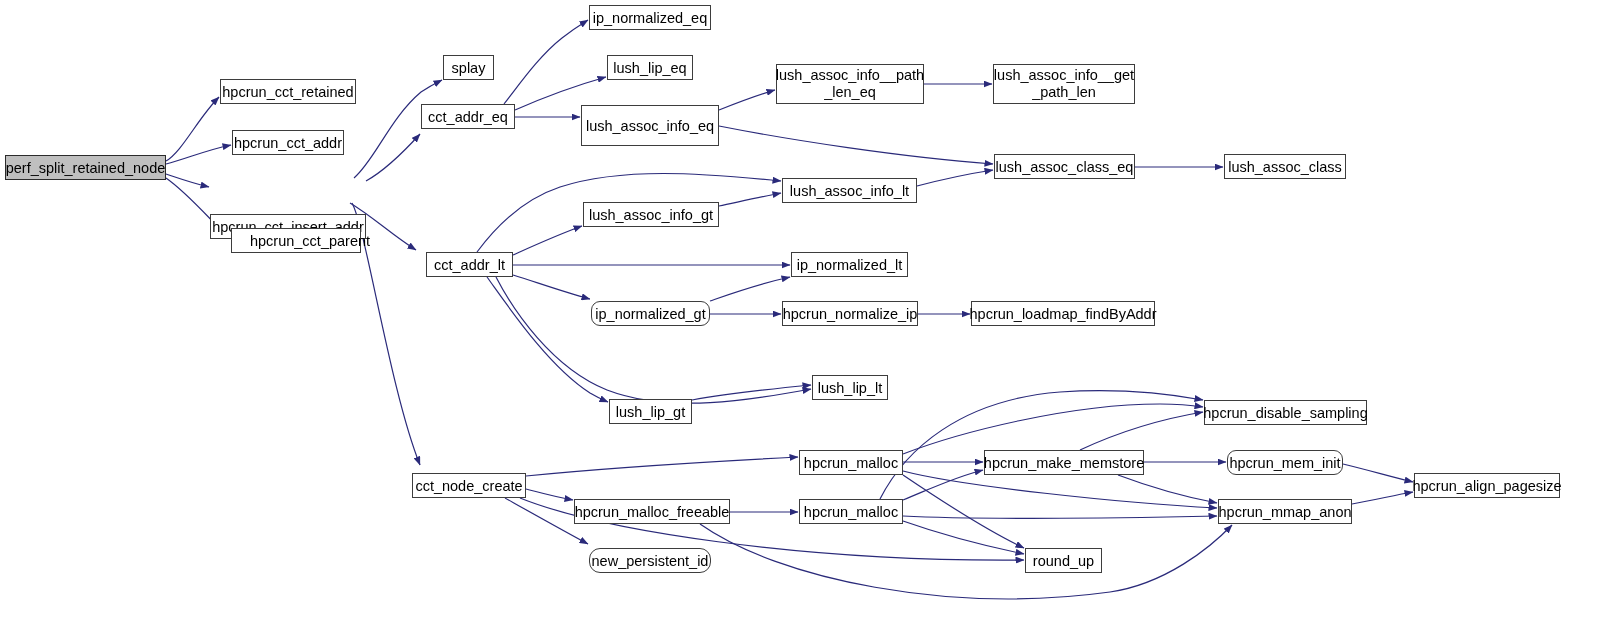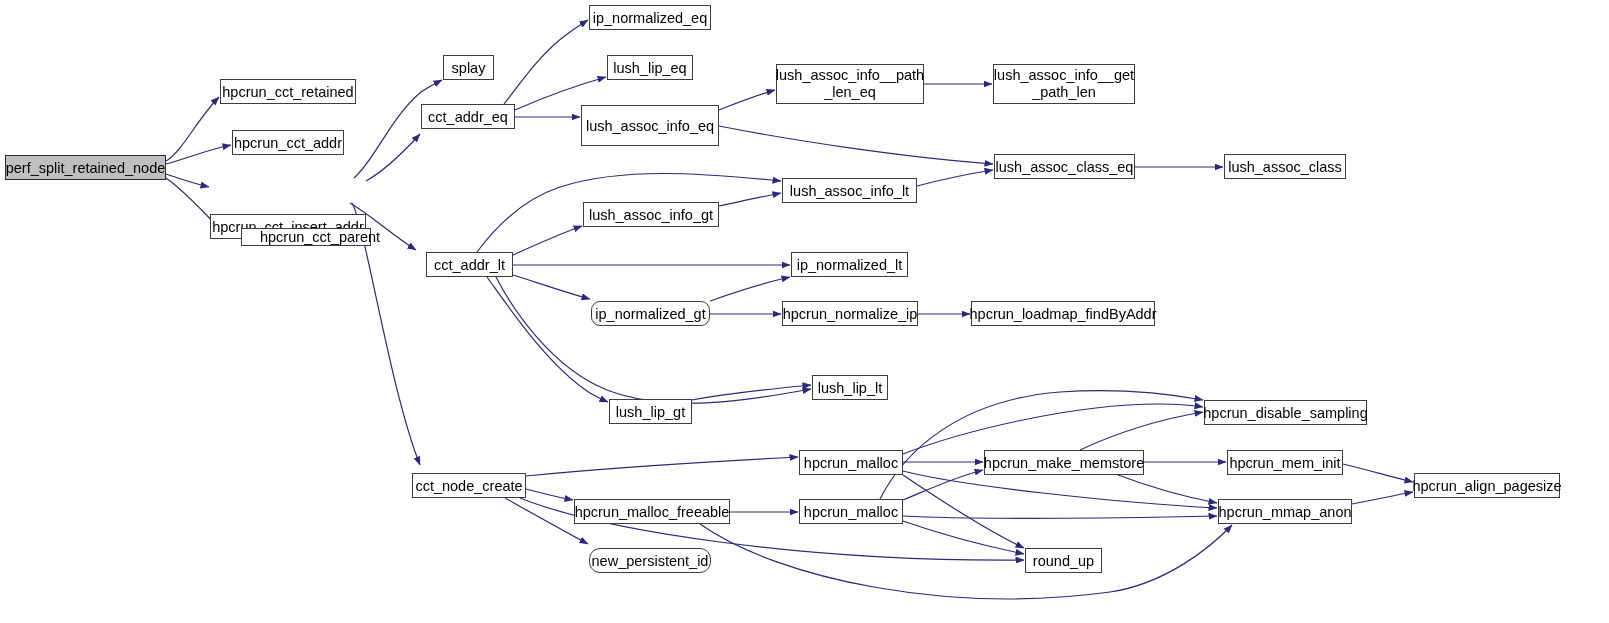--- a/index.html
+++ b/index.html
@@ -107,21 +107,21 @@
         <path d="M700,524 C780,580 950,614 1110,592 C1165,584 1210,548 1232,525" fill="none" stroke="#2a2a7a" stroke-width="1.2" marker-end="url(#arrowhead)"></path>
         <path d="M520,498 C600,530 800,562 1024,560" fill="none" stroke="#2a2a7a" stroke-width="1.2" marker-end="url(#arrowhead)"></path>
       </g>
   </svg>
 
   <div id="nodes-layer">
       <div class="node current" style="left: 5px; top: 155px; width: 161px; height: 25px;">perf_split_retained_node</div>
       <div class="node" style="left: 220px; top: 79px; width: 136px; height: 25px;">hpcrun_cct_retained</div>
       <div class="node" style="left: 232px; top: 130px; width: 112px; height: 25px;">hpcrun_cct_addr</div>
       <div class="node" style="left: 210px; top: 178px; width: 156px; height: 25px; margin-top: 36px;">hpcrun_cct_insert_addr</div>
-      <div class="node" style="left: 241px; top: 228px; width: 130px; height: 18px; padding-left: 28px;">hpcrun_cct_parent</div>
+      <div class="node" style="left: 231px; top: 228px; width: 130px; height: 25px; padding-left: 28px;">hpcrun_cct_parent</div>
       <div class="node" style="left: 443px; top: 55px; width: 51px; height: 25px;">splay</div>
       <div class="node" style="left: 421px; top: 104px; width: 94px; height: 25px;">cct_addr_eq</div>
       <div class="node" style="left: 426px; top: 252px; width: 87px; height: 25px;">cct_addr_lt</div>
       <div class="node" style="left: 589px; top: 5px; width: 122px; height: 25px;">ip_normalized_eq</div>
       <div class="node" style="left: 607px; top: 55px; width: 86px; height: 25px;">lush_lip_eq</div>
       <div class="node" style="left: 581px; top: 105px; width: 138px; height: 41px;">lush_assoc_info_eq</div>
       <div class="node" style="left: 583px; top: 202px; width: 136px; height: 25px;">lush_assoc_info_gt</div>
       <div class="node" style="left: 782px; top: 178px; width: 135px; height: 25px;">lush_assoc_info_lt</div>
       <div class="node" style="left: 791px; top: 252px; width: 117px; height: 25px;">ip_normalized_lt</div>
       <div class="node" style="left: 591px; top: 301px; width: 119px; height: 25px; border-radius: 9px;">ip_normalized_gt</div>
@@ -136,18 +136,18 @@
       <div class="node" style="left: 812px; top: 375px; width: 76px; height: 25px;">lush_lip_lt</div>
       <div class="node" style="left: 609px; top: 399px; width: 83px; height: 25px;">lush_lip_gt</div>
       <div class="node" style="left: 412px; top: 473px; width: 114px; height: 25px;">cct_node_create</div>
       <div class="node" style="left: 799px; top: 450px; width: 104px; height: 25px;">hpcrun_malloc</div>
       <div class="node" style="left: 574px; top: 499px; width: 156px; height: 25px;">hpcrun_malloc_freeable</div>
       <div class="node" style="left: 799px; top: 499px; width: 104px; height: 25px;">hpcrun_malloc</div>
       <div class="node" style="left: 589px; top: 548px; width: 122px; height: 25px; border-radius: 11px;">new_persistent_id</div>
       <div class="node" style="left: 984px; top: 450px; width: 160px; height: 25px;">hpcrun_make_memstore</div>
       <div class="node" style="left: 1025px; top: 548px; width: 77px; height: 25px;">round_up</div>
       <div class="node" style="left: 1204px; top: 400px; width: 163px; height: 25px;">hpcrun_disable_sampling</div>
-      <div class="node" style="left: 1227px; top: 450px; width: 116px; height: 25px;">hpcrun_mem_init</div>
+      <div class="node" style="left: 1227px; top: 450px; width: 116px; height: 25px; border-radius: 9px;">hpcrun_mem_init</div>
       <div class="node" style="left: 1218px; top: 499px; width: 134px; height: 25px;">hpcrun_mmap_anon</div>
       <div class="node" style="left: 1414px; top: 473px; width: 146px; height: 25px;">hpcrun_align_pagesize</div>
     </div>
 
 </div>
 
 </body></html>

